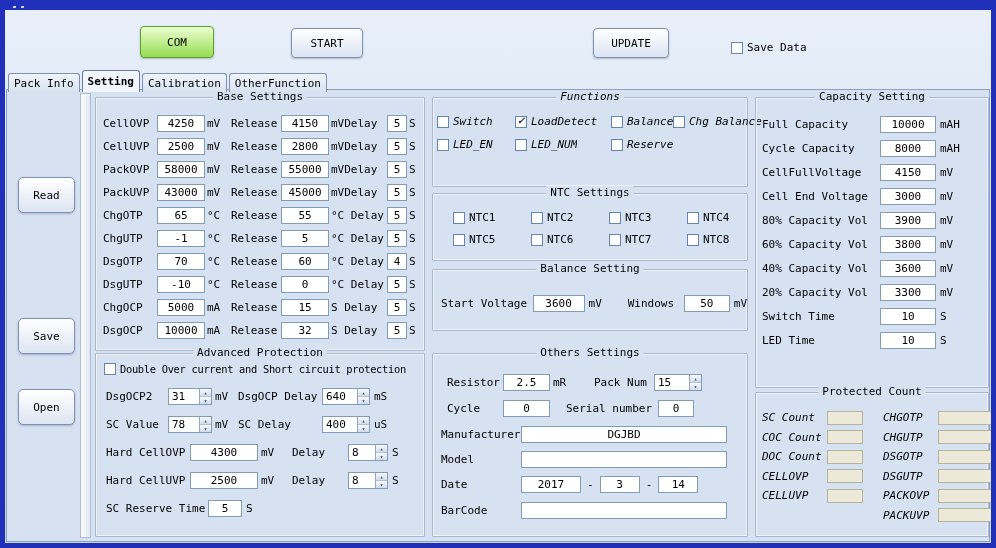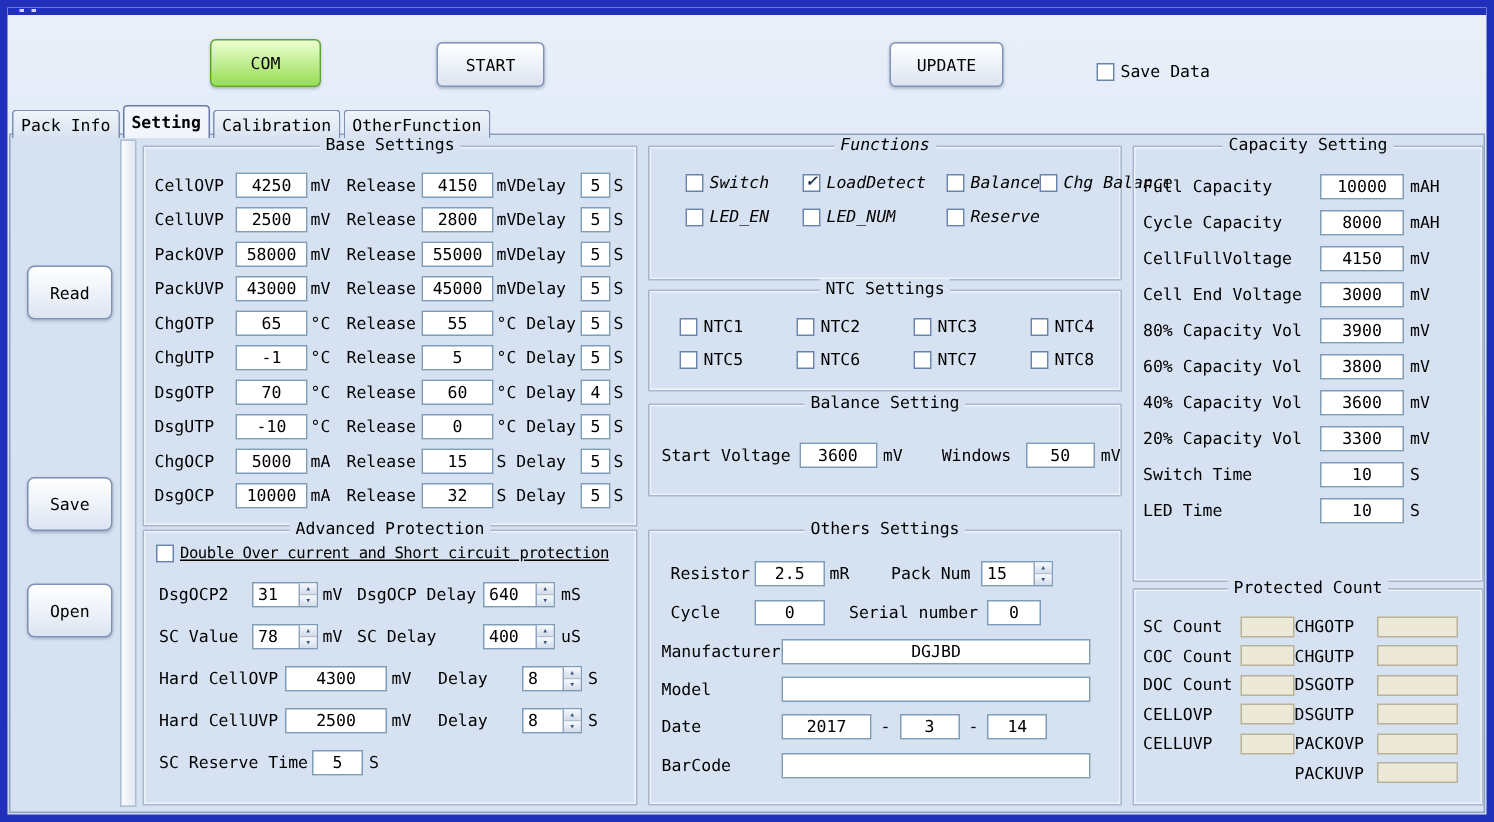--- a/index.html
+++ b/index.html
@@ -41,50 +41,50 @@
   .spinbtns .sb{flex:1;display:flex;align-items:center;justify-content:center;font-size:6px;line-height:1;background:linear-gradient(#f7fafd,#d3dcea);color:#35507c;}
   .spinbtns .sb:first-child{border-bottom:1px solid #b2c0d4;}
 
   .g-base{left:88px;top:7px;width:330px;height:254px;}
   .base-rows{padding:14px 0 0 7px;}
   .base-row{display:grid;grid-template-columns:52px 48px 22px 48px 48px 54px 20px 8px;column-gap:2px;align-items:center;height:23px;}
   .base-row .fld{width:100%;}
 
   .g-adv{left:88px;top:263px;width:330px;height:184px;}
   .adv-enable{position:absolute;left:8px;top:9px;}
-  .adv-enable .advlbl{font-size:10.4px;letter-spacing:-.3px;white-space:nowrap;text-decoration:underline;}
+  .adv-enable .advlbl{font-size:10.4px;letter-spacing:-.3px;white-space:nowrap;}
   .adv-row{position:absolute;left:10px;right:6px;display:flex;align-items:center;}
   .adv-r1{top:34px}.adv-r2{top:62px}.adv-r3{top:90px}.adv-r4{top:118px}.adv-r5{top:146px}
   .w34{width:34px}.w40{width:40px}.w44{width:44px}.w48{width:48px}.w68{width:68px}
   .lw56{width:56px}.lw62{width:62px}.lw84{width:84px}.lw102{width:102px}
   .uw26{width:26px;padding-left:3px}.ml8{margin-left:8px}.ml4{margin-left:4px}
 
   .g-func{left:425px;top:7px;width:316px;height:90px;font-style:italic;}
-  .func-grid{display:grid;grid-template-columns:78px 96px 62px auto;padding:17px 0 0 24px;row-gap:10px;}
+  .func-grid{display:grid;grid-template-columns:78px 96px 62px auto;padding:17px 0 0 4px;row-gap:10px;}
   .g-ntc{left:425px;top:103px;width:316px;height:68px;}
   .ntc-grid{display:grid;grid-template-columns:78px 78px 78px 78px;padding:17px 0 0 20px;row-gap:9px;}
 
   .g-bal{left:425px;top:179px;width:316px;height:62px;}
   .bal-row{display:flex;align-items:center;padding:25px 0 0 8px;}
   .bal-row .fld{flex:none;}
 
   .g-others{left:425px;top:263px;width:316px;height:184px;}
   .oth-row{position:absolute;left:8px;right:8px;display:flex;align-items:center;}
   .oth-r1{top:20px}.oth-r2{top:46px}.oth-r3{top:72px}.oth-r4{top:97px}.oth-r5{top:122px}.oth-r6{top:148px}
   .oth-row .fld{flex:none;}
   .wide{width:206px;}
   .olbl{width:80px;flex:none;}
 
   .g-cap{left:748px;top:7px;width:234px;height:291px;}
   .cap-rows{padding:14px 0 0 6px;}
   .cap-row{display:grid;grid-template-columns:114px 56px auto;column-gap:4px;align-items:center;height:24px;}
   .cap-row .fld{width:100%;}
 
   .g-prot{left:748px;top:302px;width:234px;height:145px;}
-  .prot-cols{display:flex;padding:15px 0 0 6px;gap:0;}
+  .prot-cols{display:flex;padding:15px 0 0 6px;gap:20px;font-style:italic;}
   .prot-col{display:flex;flex-direction:column;}
   .prot-row{display:flex;align-items:center;height:19.5px;gap:3px;}
   .count-fld{background:#ece9d9;border:1px solid #b7b29c;height:14px;display:inline-block;flex:none;}
   .col-left .prot-row .lbl{width:62px;flex:none;}
   .col-left .count-fld{width:36px;}
   .col-right .prot-row .lbl{width:52px;flex:none;}
   .col-right .count-fld{width:54px;}
 </style>
 </head>
 <body>

